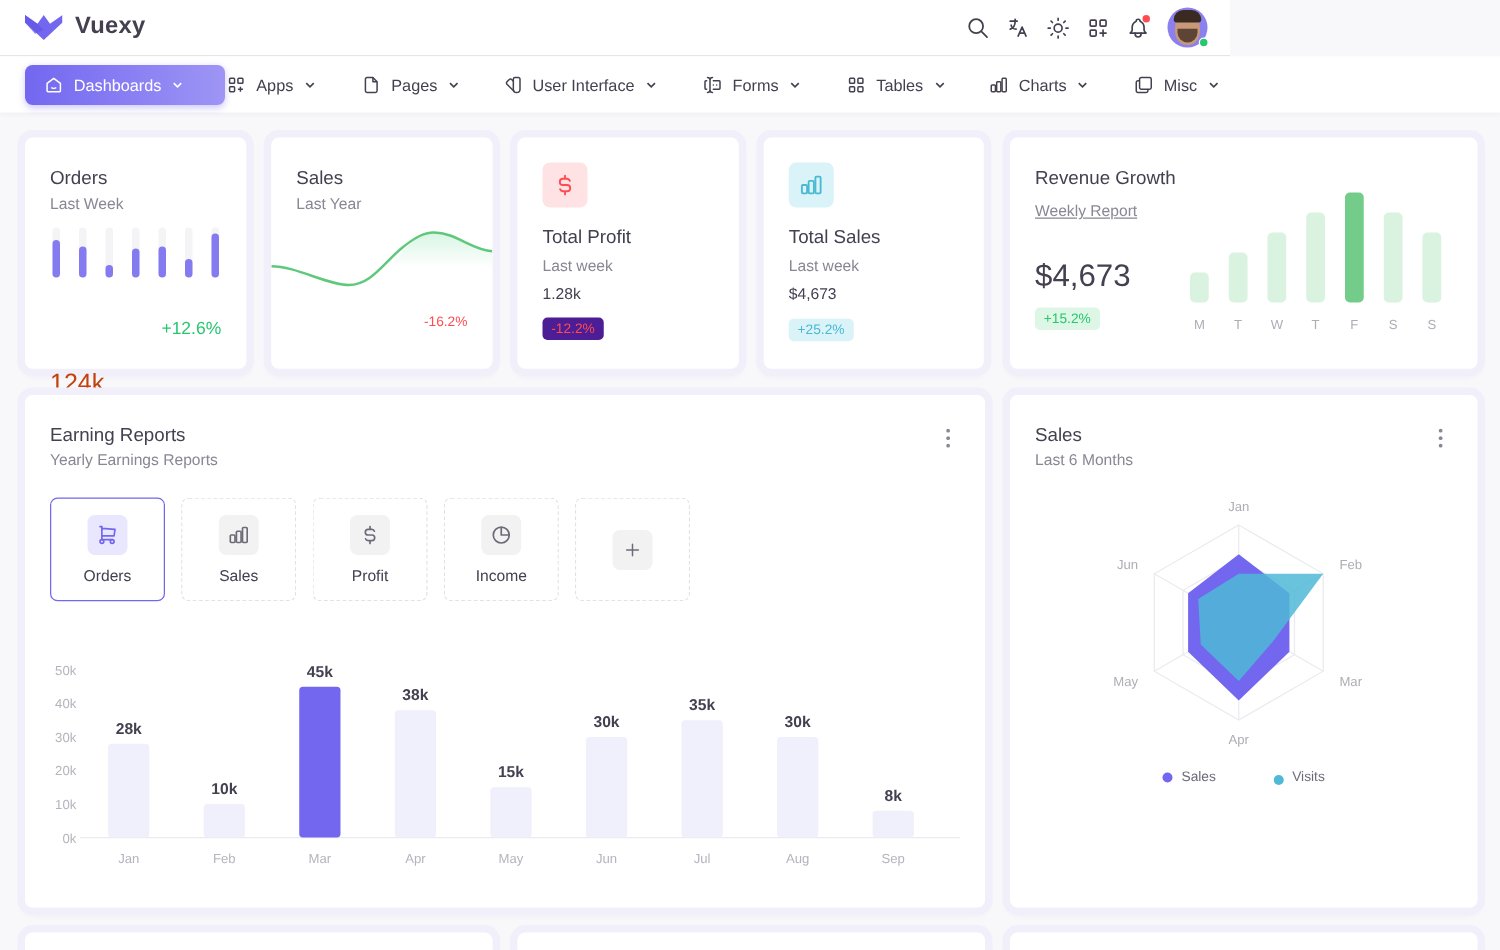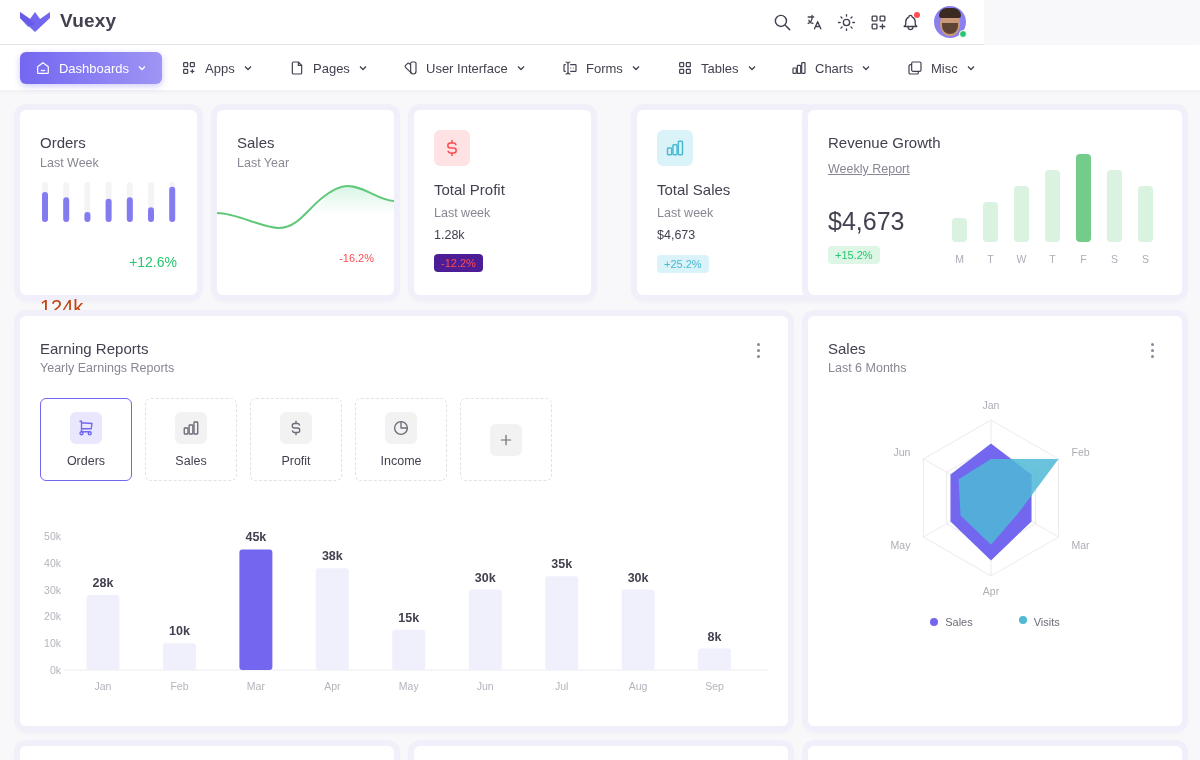--- a/index.html
+++ b/index.html
@@ -96,21 +96,21 @@
     <div class="avatar">
       <div class="avatar-face"></div>
       <div class="avatar-hair"></div>
       <div class="avatar-beard"></div>
       <span class="online-dot"></span>
     </div>
   </div>
 </div>
 
 <div class="navbar">
-  <div class="nav-item active" style="left:20px; width:142px;">
+  <div class="nav-item active" style="left:20px; width:160px;">
     <svg width="16" height="16" viewBox="0 0 24 24" fill="none" stroke="#fff" stroke-width="1.8" stroke-linejoin="round">
         <path d="M4 10l8-6 8 6v9a1 1 0 0 1-1 1H5a1 1 0 0 1-1-1z"></path>
         <path d="M9 15c1.5 1.5 4.5 1.5 6 0"></path>
       </svg>
     <span>Dashboards</span>
     <svg class="chev" viewBox="0 0 10 10" fill="none" stroke="#fff" stroke-width="1.3">
         <path d="M2 3.5l3 3 3-3"></path>
       </svg>
   </div>
   <div class="nav-item" style="left:166px;">
@@ -236,21 +236,21 @@
     <svg width="20" height="20" viewBox="0 0 24 24" fill="none" stroke="#ff4c51" stroke-width="1.8" stroke-linecap="round">
         <path d="M16.7 8A3 3 0 0 0 14 6h-4a3 3 0 0 0 0 6h4a3 3 0 0 1 0 6h-4a3 3 0 0 1-2.7-2M12 3v3M12 18v3"></path>
       </svg>
   </div>
   <div class="title" style="position:absolute; left:20px; top:71px;">Total Profit</div>
   <div class="sub" style="position:absolute; left:20px; top:96px;">Last week</div>
   <div style="position:absolute; left:20px; top:118px; font-size:12.5px; color:#444050;">1.28k</div>
   <div class="chip" style="position:absolute; left:20px; top:144px; background:#4c1d95; color:#ff4c51;">-12.2%</div>
 </div>
 
-<div class="card" style="left:637px; top:110px; width:176px; height:185px;">
+<div class="card" style="left:611px; top:110px; width:176px; height:185px;">
   <div class="icon-tile" style="position:absolute; left:20px; top:20px; background:#d9f3f8;">
     <svg width="20" height="20" viewBox="0 0 24 24" fill="none" stroke="#4ab9d2" stroke-width="1.8">
         <rect x="3" y="12" width="5" height="8" rx="1"></rect>
         <rect x="9.5" y="8" width="5" height="12" rx="1"></rect>
         <rect x="16" y="4" width="5" height="16" rx="1"></rect>
       </svg>
   </div>
   <div class="title" style="position:absolute; left:20px; top:71px;">Total Sales</div>
   <div class="sub" style="position:absolute; left:20px; top:96px;">Last week</div>
   <div style="position:absolute; left:20px; top:118px; font-size:12.5px; color:#444050;">$4,673</div>
@@ -396,21 +396,21 @@
       <text x="263.5403625519528" y="162.5" text-anchor="start" font-size="10.5" fill="#aeacb5">Mar</text>
       <text x="183" y="209" text-anchor="middle" font-size="10.5" fill="#aeacb5">Apr</text>
       <text x="102.45963744804722" y="162.50000000000003" text-anchor="end" font-size="10.5" fill="#aeacb5">May</text>
       <text x="102.4596374480472" y="69.5" text-anchor="end" font-size="10.5" fill="#aeacb5">Jun</text>
     </svg>
   <div style="position:absolute; left:0; top:300px; width:374px; display:flex; justify-content:center; gap:18px; font-size:11px; color:#6d6b77;">
     <span style="display:flex; align-items:center; gap:7px;">
       <span style="width:8px; height:8px; border-radius:50%; background:#7367f0;"></span>
       <span>Sales</span>
     </span>
-    <span style="display:flex; align-items:flex-start; gap:7px;margin-left:28px;">
+    <span style="display:flex; align-items:flex-end; gap:7px;margin-left:28px;">
       <span style="width:8px; height:8px; border-radius:50%; background:#4fb9d6;"></span>
       <span>Visits</span>
     </span>
   </div>
 </div>
 
 <div class="card" style="left:20px; top:746px; width:374px; height:40px;"></div>
 <div class="card" style="left:414px; top:746px; width:374px; height:40px;"></div>
 <div class="card" style="left:808px; top:746px; width:374px; height:40px;"></div>
 

